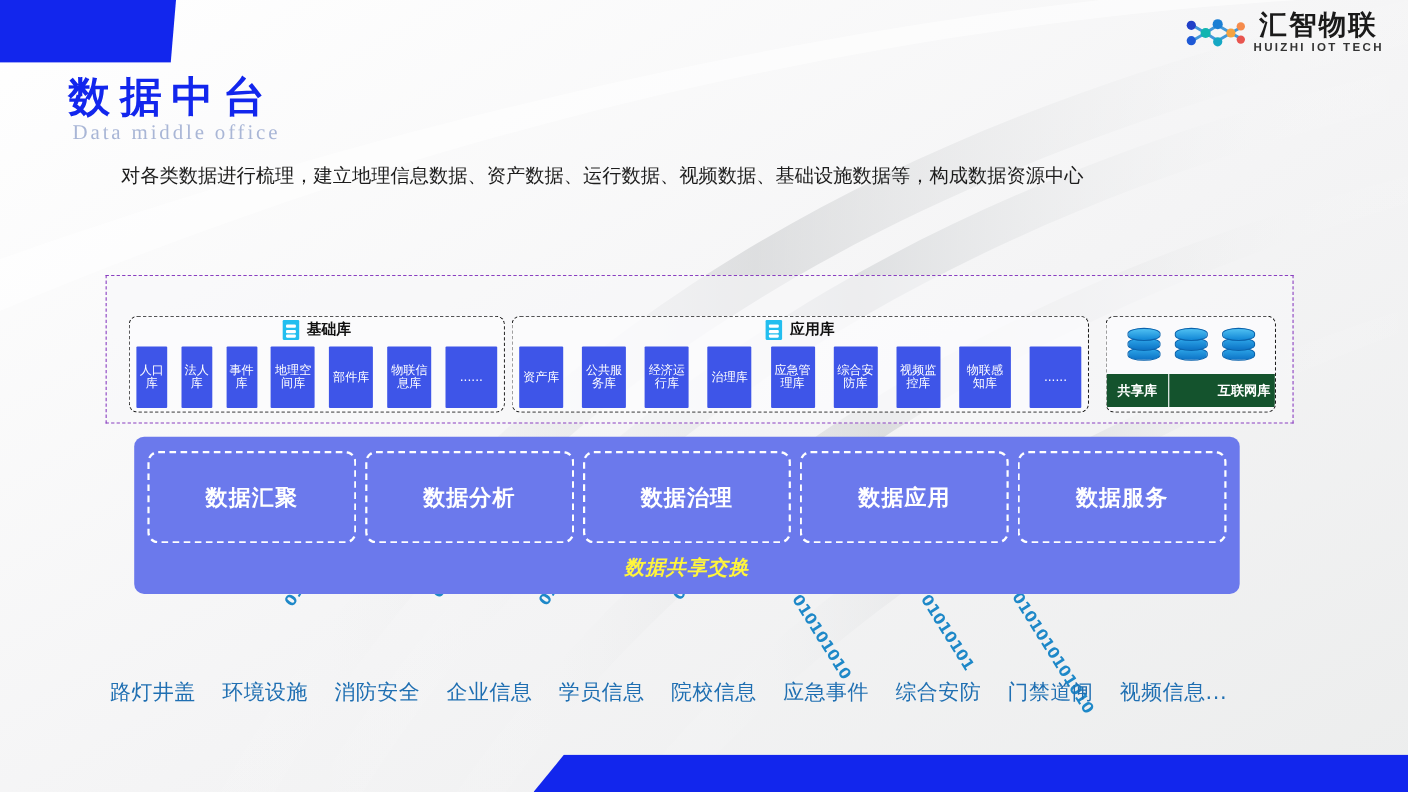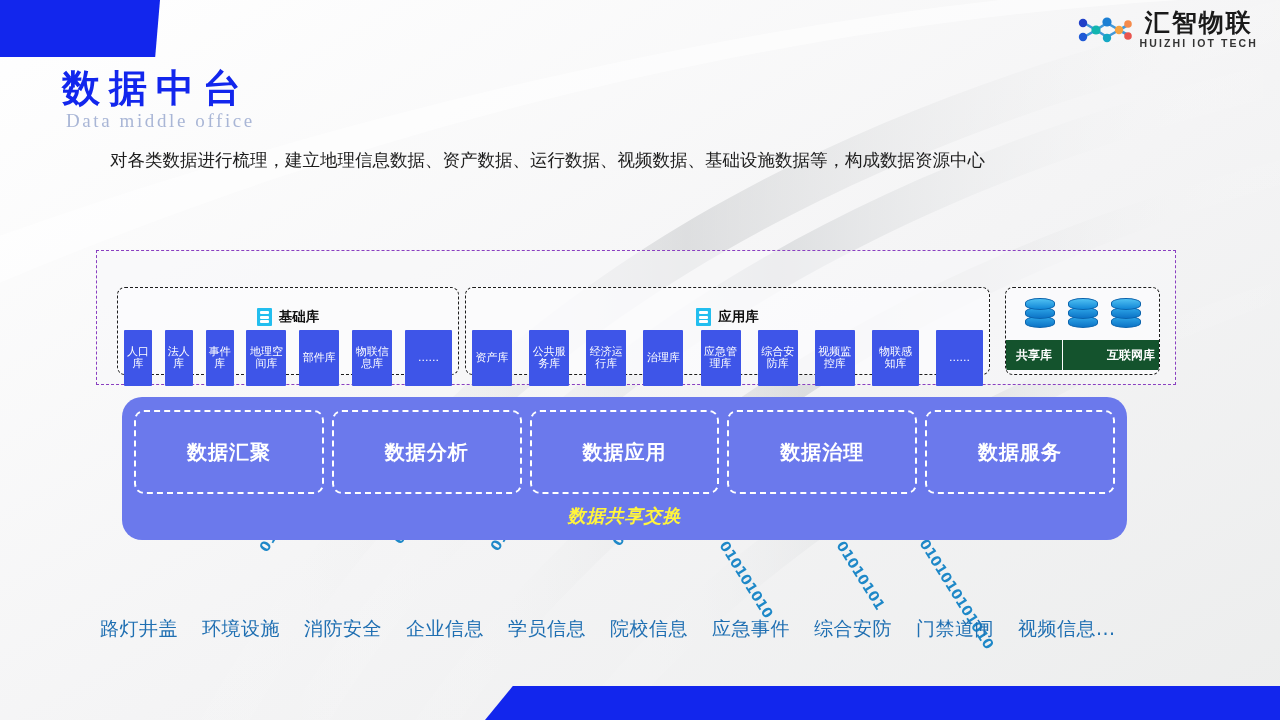--- a/index.html
+++ b/index.html
@@ -62,22 +62,22 @@
 
   .lib-panel {
     position: absolute; top: 36px; height: 88px;
     border: 1.4px dashed #1d1d1d; border-radius: 8px;
     background: rgba(252,252,253,0.7);
   }
   #basic-lib  { left: 20px;  width: 342px; }
   #app-lib    { left: 368px; width: 525px; }
 
   .lib-head {
-    display: flex; align-items: center; justify-content: center; gap: 7px;
-    height: 21px; margin-top: 18px;
+    display: flex; justify-content: center; gap: 7px;
+    height: 21px; margin-top: 3px;
   }
   .lib-head-title { font-size: 13.5px; font-weight: bold; color: #111; font-family: "DejaVu Sans", sans-serif;}
   .rack-icon { width: 15px; height: 18px; background: #22BEEF; border-radius: 1px; position: relative; display:block; }
   .rack-icon::before, .rack-icon::after {
     content: ""; position: absolute; left: 3px; width: 9px; height: 3px;
     background: #fff; border-radius: 1px;
   }
   .rack-icon::before { top: 3.5px; box-shadow: 0 5px 0 #fff; }
   .rack-icon::after  { bottom: 2.5px; }
 
@@ -112,21 +112,21 @@
   .db-label {
     flex: 1; background: #14532d; color: #fff; font-size: 12px; font-weight: bold;
     display: flex; align-items: center; justify-content: center;
     font-family: "DejaVu Sans", sans-serif;
   }
   .db-label + .db-label { border-left: 1.5px solid #fff; padding-left: 40px; }
 
   
   #capability-band {
     position: absolute; left: 122px; top: 397px; width: 1005px; height: 143px;
-    background: #6B79EC; border-radius: 20px; z-index: 4;
+    background: #6B79EC; border-radius: 9px; z-index: 4;
   }
   #capability-cards {
     display: flex; gap: 8px; padding: 13px 12px 0 12px;
   }
   .cap-card {
     flex: 1; height: 84px; border: 2.3px dashed #ffffff; border-radius: 10px;
     display: flex; align-items: center; justify-content: center;
     color: #fff; font-size: 20px; font-weight: bold; letter-spacing: 1px;
     font-family: "DejaVu Sans", sans-serif;
   }
@@ -284,22 +284,22 @@
     <div class="binary" style="left: 609px; top: 540px; font-size: 14px; color: rgb(30, 136, 200); transform: rotate(-58deg);">010101010</div>
     <div class="binary" style="left: 730px; top: 538px; font-size: 14px; color: rgb(30, 136, 200); transform: rotate(58deg);">010101010</div>
     <div class="binary" style="left: 847px; top: 538px; font-size: 14px; color: rgb(30, 136, 200); transform: rotate(58deg);">01010101</div>
     <div class="binary" style="left: 930px; top: 536px; font-size: 14px; color: rgb(30, 136, 200); transform: rotate(58deg);">0101010101010</div>
   </div>
 
 <div id="capability-band">
   <div id="capability-cards">
       <div class="cap-card">数据汇聚</div>
       <div class="cap-card">数据分析</div>
+      <div class="cap-card">数据治理</div>
       <div class="cap-card">数据应用</div>
-      <div class="cap-card">数据治理</div>
       <div class="cap-card">数据服务</div>
     </div>
   <div id="share-exchange">数据共享交换</div>
 </div>
 
 <div id="tag-row">
     <div class="tag">路灯井盖</div>
     <div class="tag">环境设施</div>
     <div class="tag">消防安全</div>
     <div class="tag">企业信息</div>

